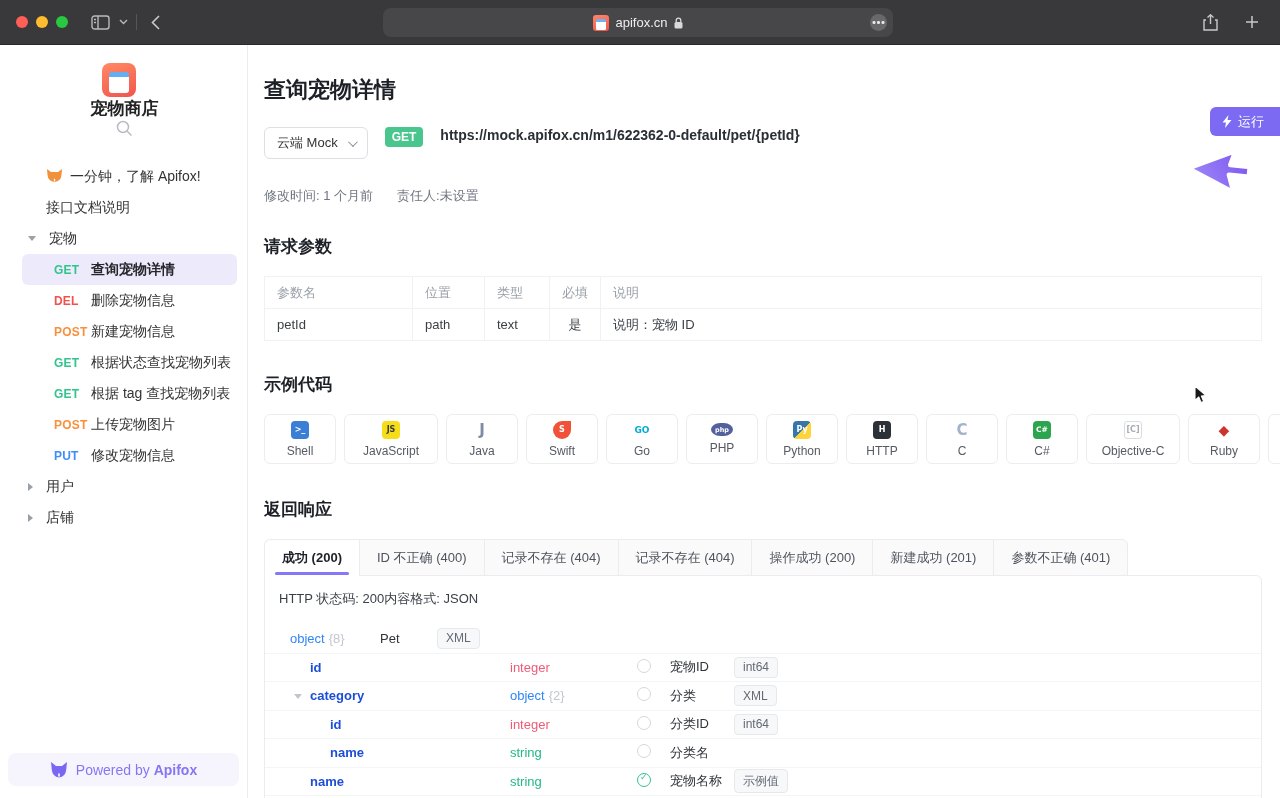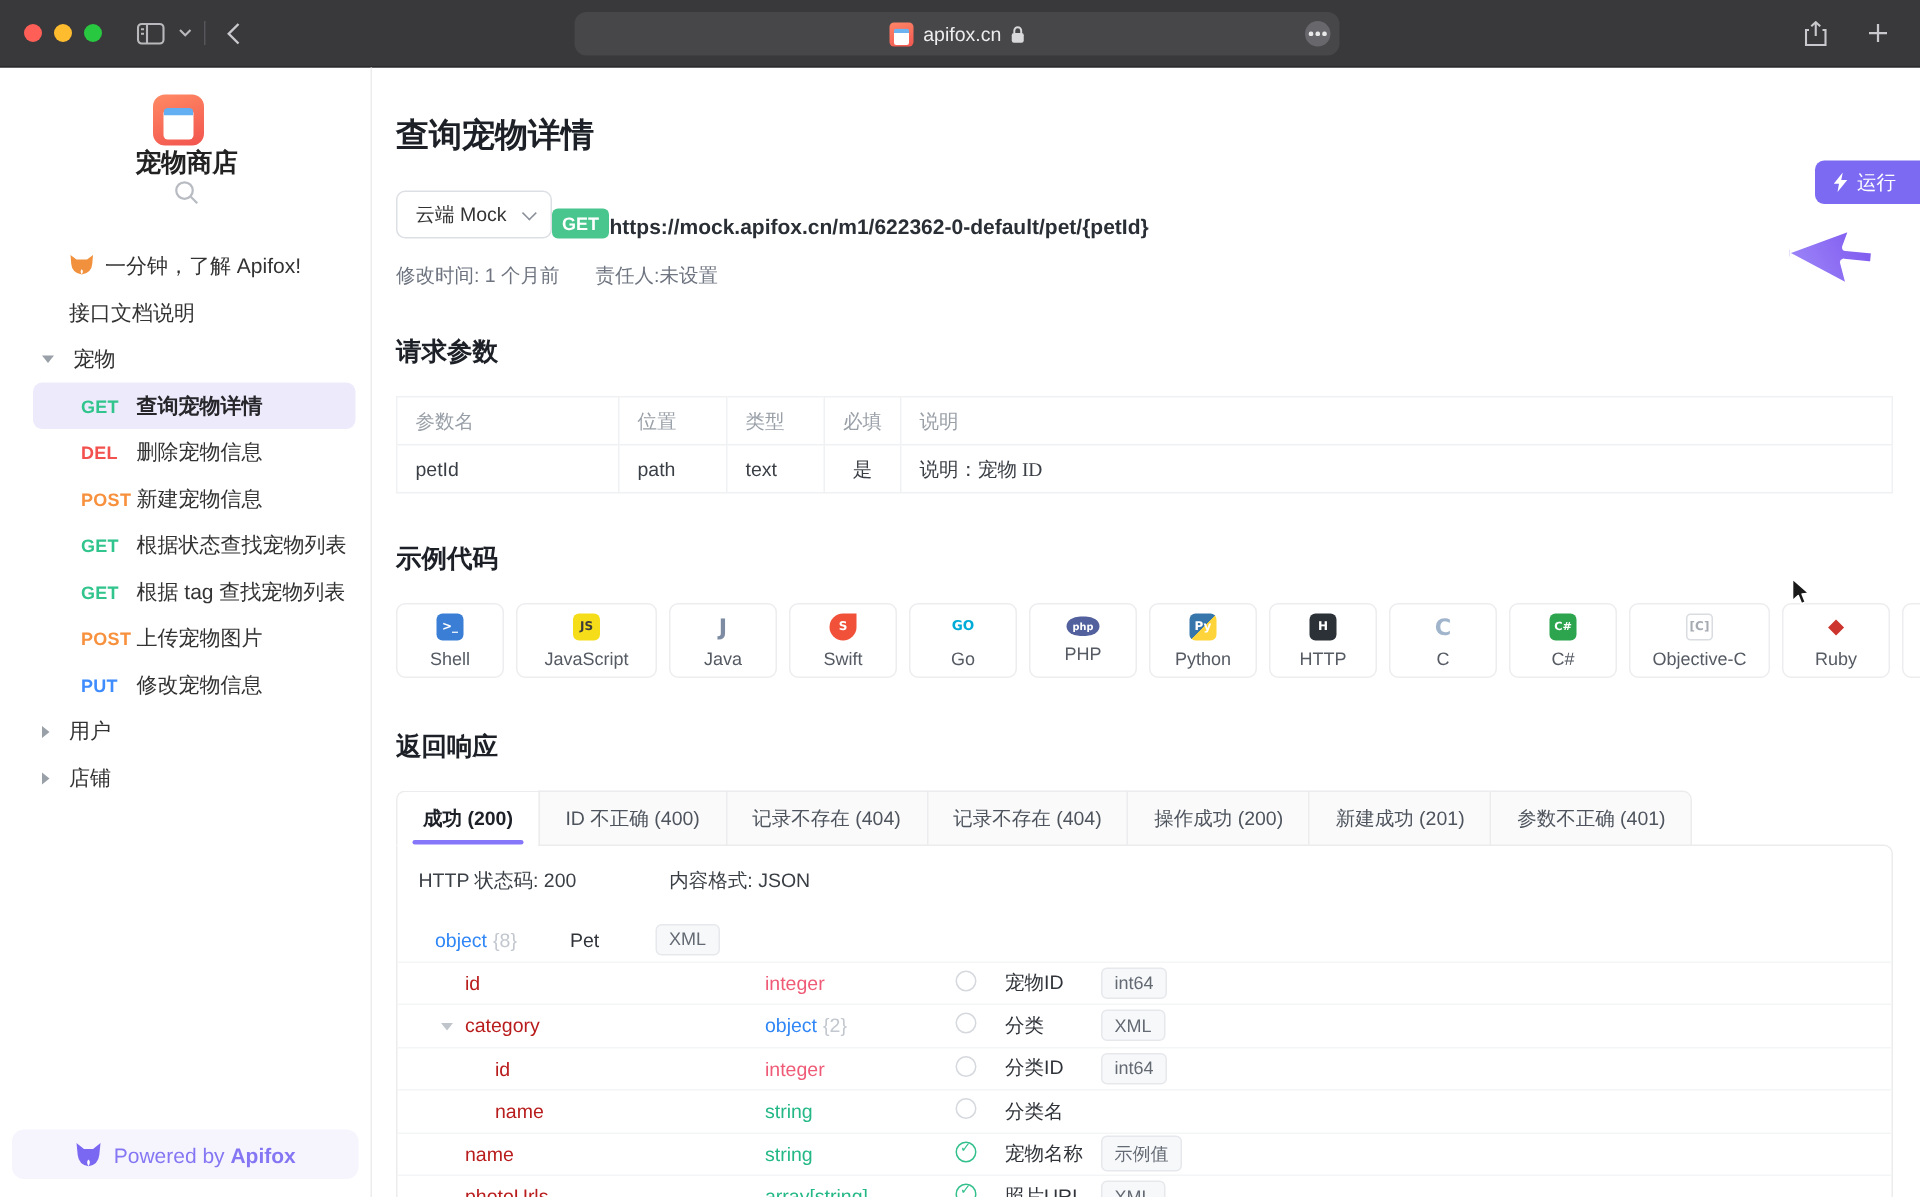--- a/index.html
+++ b/index.html
@@ -43,34 +43,34 @@
   .sb-ep.active { background:#edebfb; }
   .sb-ep.active .ep-label { font-weight:bold; color:#26262b; }
   .ep-method { font-size:12px; font-weight:bold; width:37px; flex-shrink:0; letter-spacing:.2px; }
   .m-get{ color:#31c48d; } .m-del{ color:#f2514e; } .m-post{ color:#f7913d; } .m-put{ color:#3f8cff; }
   .ep-label { font-size:14px; color:#333; white-space:nowrap; }
   .sb-footer { position:absolute; left:8px; right:8px; bottom:12px; height:33px; background:#f6f5fe; border-radius:8px; display:flex; align-items:center; justify-content:center; gap:8px; font-size:14px; color:#8577f3; }
   .sb-footer b { font-weight:bold; }
 
   
   h1.title { font-size:22px; font-weight:bold; color:#1d2127; margin:12px 0 22px 0; }
-  .req-line { display:flex; align-items:flex-end; margin-bottom:16px; }
+  .req-line { display:flex; align-items:flex-start; gap:17px; margin-bottom:28px; }
   .mock-select { height:32px; border:1px solid #dcdfe3; border-radius:6px; background:#fff; display:flex; align-items:center; padding:0 12px; gap:10px; font-size:13px; color:#333; }
   .chev { width:7px; height:7px; border-right:1.5px solid #8a8f99; border-bottom:1.5px solid #8a8f99; transform:rotate(45deg) translateY(-2px); }
   .method-badge { background:#49c68d; color:#fff; font-size:12px; font-weight:bold; border-radius:4px; padding:3px 7px; }
   .req-url { font-size:14px; font-weight:bold; color:#2a2e35; }
   .run-btn { position:absolute; top:62px; right:0; height:29px; background:#7c6af2; color:#fff; border:none; border-radius:6px 0 0 6px; font-size:13px; padding:0 16px 0 12px; display:flex; align-items:center; gap:6px; cursor:pointer; }
   .meta-line { display:flex; gap:24px; font-size:13px; color:#6f7580; margin-bottom:30px; }
 
   h2.sec { font-size:17px; font-weight:bold; color:#1d2127; margin:0 0 18px 0; }
 
   
   .ptable { width:100%; border:1px solid #f0f1f3; border-collapse:collapse; margin-bottom:32px; }
   .ptable th, .ptable td { border-right:1px solid #f0f1f3; border-bottom:1px solid #f0f1f3; height:32px; text-align:left; padding:0 12px; font-size:13px; font-weight:normal; white-space:nowrap; }
-  .ptable th:last-child, .ptable td:last-child { border-right:none;font-family:Liberation Serif, serif; }
+  .ptable th:last-child, .ptable td:last-child { border-right:none; }
   .ptable th { color:#9aa0a8; }
   .ptable td { color:#3a3f46; }
   .ptable .c1{width:148px;} .ptable .c2{width:72px;} .ptable .c3{width:65px;} .ptable .c4{width:42px; text-align:center;} 
 
   
   .langs { display:flex; gap:8px; margin-bottom:34px; }
   .lang-card { width:72px; height:50px; border:1px solid #ededf0; border-radius:6px; background:#fff; display:flex; flex-direction:column; align-items:center; justify-content:center; gap:5px; cursor:pointer; flex-shrink:0; }
   .lang-card.wide { width:94px; }
   .lang-label { font-size:12px; color:#555a63; white-space:nowrap; }
   .lg { width:18px; height:18px; border-radius:4px; display:flex; align-items:center; justify-content:center; font-size:8px; font-weight:bold; color:#fff; font-family:"DejaVu Sans",sans-serif; }
@@ -86,25 +86,25 @@
   .lg-ruby{ background:transparent; color:#cc342d; font-size:14px; }
 
   
   .tabs { display:flex; }
   .tab { height:37px; display:flex; align-items:center; padding:0 17px; font-size:13px; color:#4e545d; background:#fafafb; border:1px solid #ececee; border-right:none; cursor:pointer; position:relative; white-space:nowrap; }
   .tab:first-child { border-radius:6px 0 0 0; }
   .tab:last-child { border-right:1px solid #ececee; border-radius:0 6px 0 0; }
   .tab.active { background:#fff; font-weight:bold; color:#1d2127; border-bottom:1px solid #fff; }
   .tab.active::after { content:""; position:absolute; left:10px; right:10px; bottom:0; height:3px; background:#8677fa; border-radius:2px; }
   .resp-panel { border:1px solid #ececee; margin-top:-1px; border-radius:0 6px 6px 6px; padding:14px 0 0 0; min-height:275px; }
-  .status-line { display:flex; gap:62px; font-size:13px; color:#3a3f46; padding:0 14px 16px 14px; }
+  .status-line { display:flex; font-size:13px; color:#3a3f46; padding:0 14px 16px 14px; }
 
   .srow { display:flex; align-items:center; height:28.5px; font-size:13px; border-top:1px solid #f4f5f6; position:relative; }
   .srow.root { border-top:none; }
-  .c-name { width:245px; flex-shrink:0; color:#b91c1c; position:relative; } .ind1{ padding-left:45px; } .ind2{ padding-left:65px; }
+  .c-name { width:245px; flex-shrink:0; color:#1d4ed8; position:relative;font-weight:bold; } .ind1{ padding-left:45px; } .ind2{ padding-left:65px; }
   .tri { position:absolute; left:29px; top:12px; width:0; height:0; border-left:4px solid transparent; border-right:4px solid transparent; border-top:5px solid #c0c4cb; }
   .c-type { width:127px; flex-shrink:0; }
   .t-int{ color:#ef5b77; } .t-str{ color:#23b886; } .t-obj{ color:#2f86f6; } .t-arr{ color:#23b886; }
   .count { color:#c3c7cf; margin-left:4px; }
   .c-req { width:33px; flex-shrink:0; }
   .circle { width:14px; height:14px; border-radius:50%; border:1.4px solid #d5d8dd; display:inline-block; }
   .circle.req { border-color:#34c08d; position:relative; }
   .circle.req::after { content:"\2713"; position:absolute; left:2px; top:-2px; font-size:9px; color:#34c08d; }
   .c-desc { width:62px; flex-shrink:0; color:#30343a; white-space:nowrap; }
   .chip { background:#f7f8fa; border:1px solid #e6e8ec; color:#646a73; font-size:12px; border-radius:4px; padding:2.5px 8px; margin-left:2px; white-space:nowrap; }

